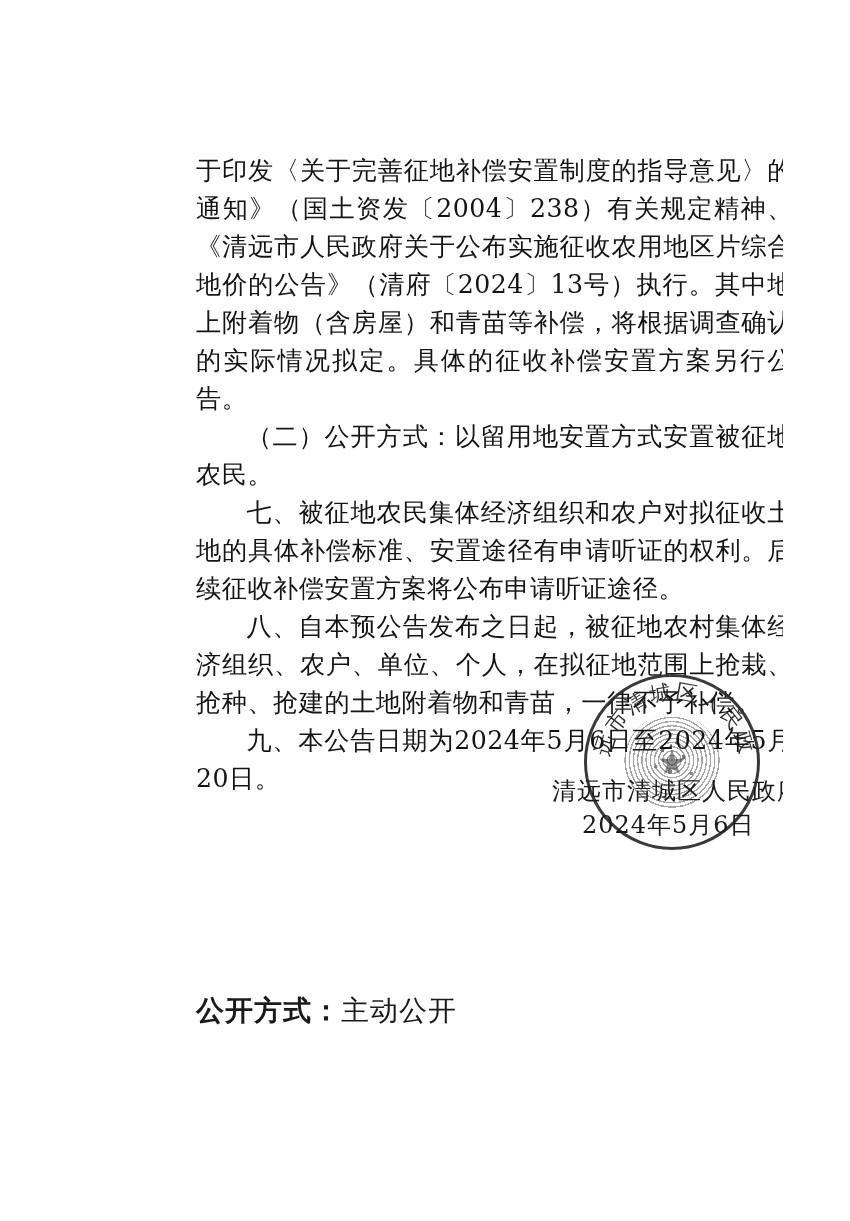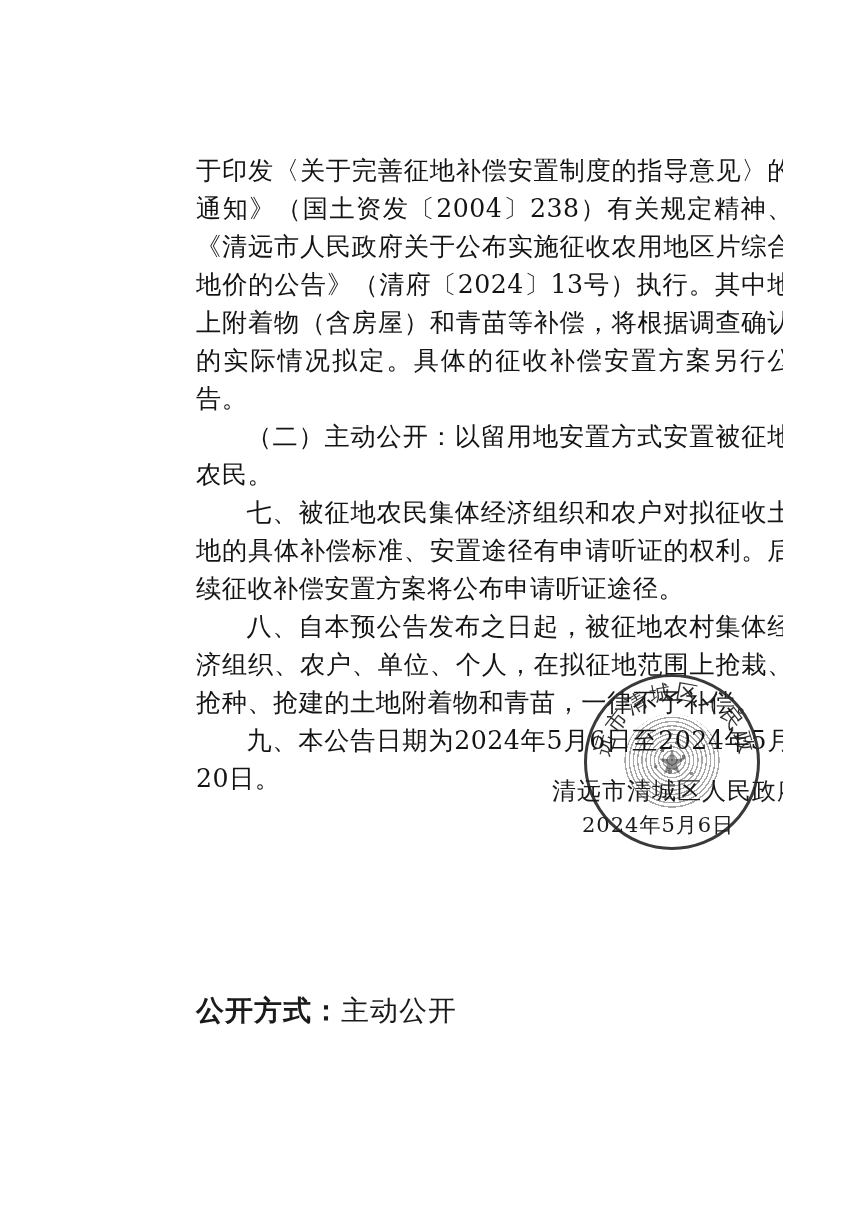--- a/index.html
+++ b/index.html
@@ -113,21 +113,21 @@
     font-size: 24px;
     line-height: 30px;
     letter-spacing: 1px;
     white-space: nowrap;
     color: #1a1a1a;
   }
   .sign-date {
     position: absolute;
     left: 60px;
     top: 142px;
-    font-size: 21px;
+    font-size: 24px;
     line-height: 30px;
     letter-spacing: 1px;
     white-space: nowrap;
     color: #1a1a1a;
   }
   
   .footer-block {
     position: absolute;
     left: 129px;
     top: 993px;
@@ -146,21 +146,21 @@
     letter-spacing: 1px;
   }
 </style>
 </head>
 <body>
 
 <div class="page">
 
   <div class="doc-body">
     <p class="para">于印发〈关于完善征地补偿安置制度的指导意见〉的通知》（国土资发〔2004〕238）有关规定精神、《清远市人民政府关于公布实施征收农用地区片综合地价的公告》（清府〔2024〕13号）执行。其中地上附着物（含房屋）和青苗等补偿，将根据调查确认的实际情况拟定。具体的征收补偿安置方案另行公告。</p>
-    <p class="para indent2">（二）主动公开：以留用地安置方式安置被征地农民。</p>
+    <p class="para indent2">（二）公开方式：以留用地安置方式安置被征地农民。</p>
     <p class="para indent2">七、被征地农民集体经济组织和农户对拟征收土地的具体补偿标准、安置途径有申请听证的权利。后续征收补偿安置方案将公布申请听证途径。</p>
     <p class="para indent2">八、自本预公告发布之日起，被征地农村集体经济组织、农户、单位、个人，在拟征地范围上抢栽、抢种、抢建的土地附着物和青苗，一律不予补偿。</p>
     <p class="para indent2">九、本公告日期为2024年5月6日至2024年5月20日。</p>
   </div>
 
   <div class="sign-block">
 
     <div class="seal">
       <svg class="seal-ring-text" viewBox="0 0 176 176">
         <defs>

